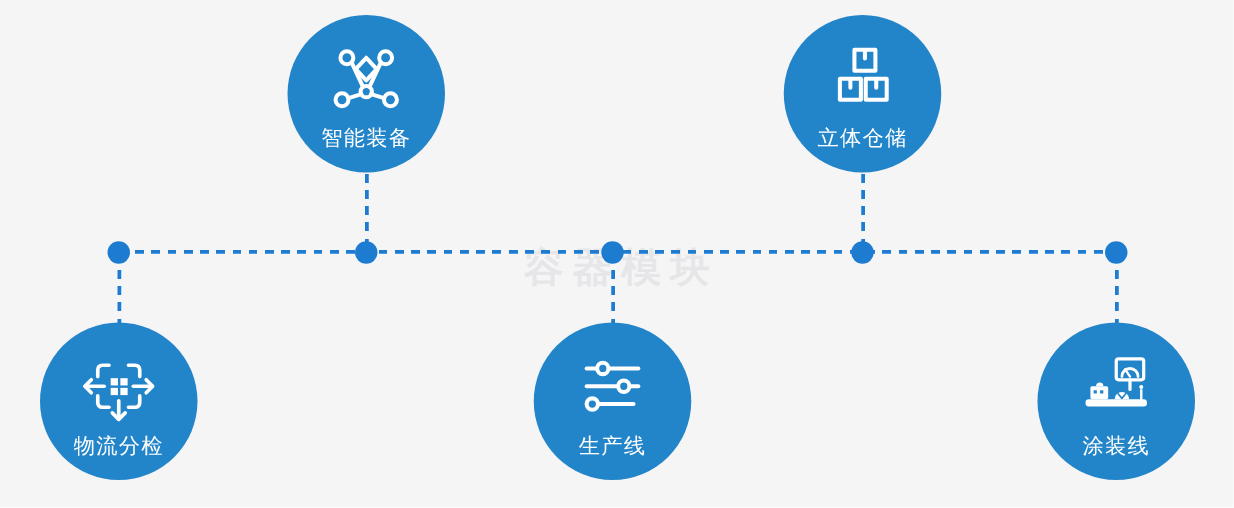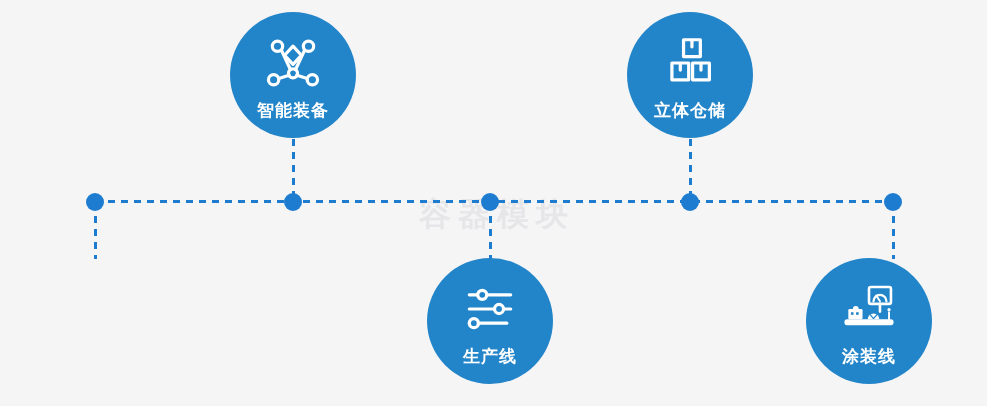--- a/index.html
+++ b/index.html
@@ -69,26 +69,26 @@
     flex-direction: column;
     align-items: center;
     justify-content: center;
     gap: 8px;
     z-index: 3;
   }
   .n1 { left: 230px; top: 12px; }
   .n2 { left: 627px; top: 12px; text-align: right; }
   .n3 { left: 32px;  top: 258px; }
   .n4 { left: 427px; top: 258px; text-align: right; }
-  .n5 { left: 806px; top: 258px; text-align: right; }
+  .n5 { left: 830px; top: 258px; text-align: right; }
   .node .icon { width: 62px; height: 62px; display: block; }
   .node .icon svg { width: 100%; height: 100%; display: block; }
   .node .label {
     color: #fff;
-    font-weight: bold;
+    font-weight: normal;
     font-size: 17px;
     letter-spacing: 1px;
     line-height: 1;
     white-space: nowrap;
   }
 </style>
 </head>
 <body>
 
 <div class="canvas">
@@ -133,20 +133,41 @@
         <line x1="51" y1="14" x2="51" y2="23"></line>
         <rect x="20" y="48" width="26" height="26"></rect>
         <line x1="33" y1="50" x2="33" y2="59"></line>
         <rect x="52" y="48" width="26" height="26"></rect>
         <line x1="65" y1="50" x2="65" y2="59"></line>
       </svg>
     </span>
     <span class="label">立体仓储</span>
   </div>
 
+  <div class="node n3">
+    <span class="icon">
+      <svg viewBox="0 0 96 96" fill="none" stroke="#ffffff" stroke-width="4.5" stroke-linecap="round" stroke-linejoin="round">
+        <path d="M22 36 V28 Q22 22 28 22 H36"></path>
+        <path d="M60 22 H68 Q74 22 74 28 V36"></path>
+        <path d="M74 60 V68 Q74 74 68 74 H60"></path>
+        <path d="M36 74 H28 Q22 74 22 68 V60"></path>
+        <rect x="38" y="38" width="9" height="9" fill="#ffffff" stroke="none"></rect>
+        <rect x="50" y="38" width="9" height="9" fill="#ffffff" stroke="none"></rect>
+        <rect x="38" y="50" width="9" height="9" fill="#ffffff" stroke="none"></rect>
+        <rect x="50" y="50" width="9" height="9" fill="#ffffff" stroke="none"></rect>
+        <path d="M30 48 H8"></path>
+        <path d="M14 40 L6 48 L14 56"></path>
+        <path d="M66 48 H88"></path>
+        <path d="M82 40 L90 48 L82 56"></path>
+        <path d="M48 66 V88"></path>
+        <path d="M40 81 L48 89 L56 81"></path>
+      </svg>
+    </span>
+    <span class="label">物流分检</span>
+  </div>
 
   <div class="node n4">
     <span class="icon">
       <svg viewBox="0 0 96 96" fill="none" stroke="#ffffff" stroke-width="5" stroke-linecap="round">
         <line x1="16" y1="26" x2="80" y2="26"></line>
         <circle cx="36" cy="26" r="7" fill="#2385c9"></circle>
         <line x1="16" y1="48" x2="80" y2="48"></line>
         <circle cx="62" cy="48" r="7" fill="#2385c9"></circle>
         <line x1="16" y1="70" x2="74" y2="70"></line>
         <circle cx="23" cy="70" r="7" fill="#2385c9"></circle>

